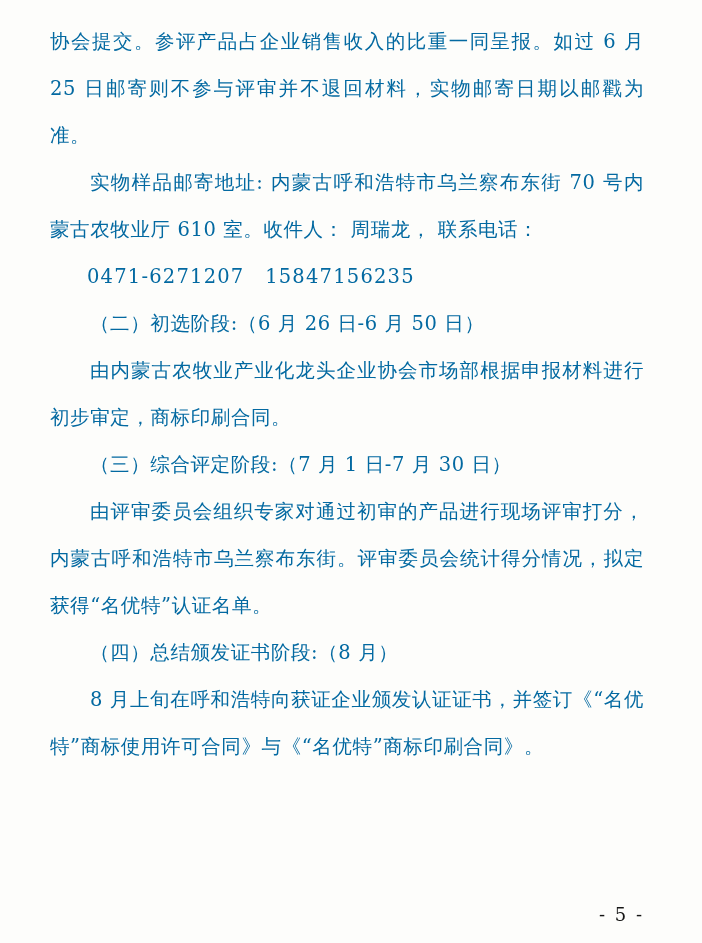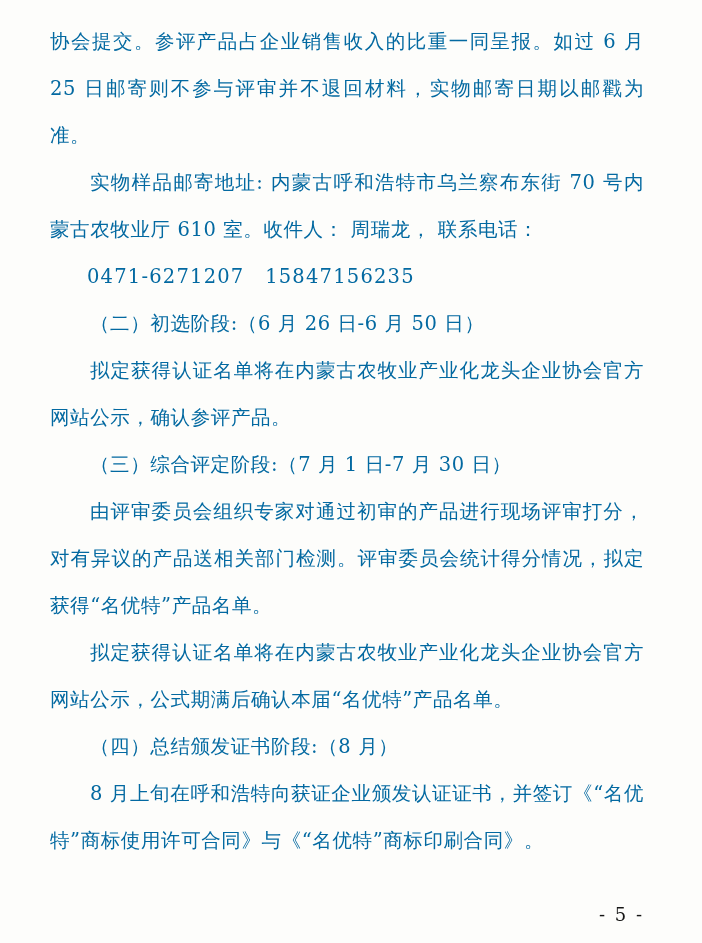--- a/index.html
+++ b/index.html
@@ -65,27 +65,26 @@
   <div class="body-text">
 
     <p class="noindent">协会提交。参评产品占企业销售收入的比重一同呈报。如过 6 月 25 日邮寄则不参与评审并不退回材料，实物邮寄日期以邮戳为准。</p>
 
     <p class="indent2">实物样品邮寄地址: 内蒙古呼和浩特市乌兰察布东街 70 号内蒙古农牧业厅 610 室。收件人： 周瑞龙， 联系电话：</p>
 
     <p class="noindent mono-latin">0471-6271207　15847156235</p>
 
     <p class="indent2">（二）初选阶段:（6 月 26 日-6 月 50 日）</p>
 
-    <p class="indent2">拟定获得认证名单将在内蒙古农牧业产业化龙头企业协会官方网站公示，确认参评产品。</p>
+    <p class="indent2">由内蒙古农牧业产业化龙头企业协会市场部根据申报材料进行初步审定，商标印刷合同。</p>
 
     <p class="indent2">（三）综合评定阶段:（7 月 1 日-7 月 30 日）</p>
 
-    <p class="indent2">由评审委员会组织专家对通过初审的产品进行现场评审打分，对有异议的产品送相关部门检测。评审委员会统计得分情况，拟定获得“名优特”产品名单。</p>
+    <p class="indent2">由评审委员会组织专家对通过初审的产品进行现场评审打分，内蒙古呼和浩特市乌兰察布东街。评审委员会统计得分情况，拟定获得“名优特”认证名单。</p>
 
-    <p class="indent2">拟定获得认证名单将在内蒙古农牧业产业化龙头企业协会官方网站公示，公式期满后确认本届“名优特”产品名单。</p>
 
     <p class="indent2">（四）总结颁发证书阶段:（8 月）</p>
 
     <p class="indent2">8 月上旬在呼和浩特向获证企业颁发认证证书，并签订《“名优特”商标使用许可合同》与《“名优特”商标印刷合同》。</p>
 
   </div>
 
   <div class="footer">- 5 -</div>
 
 </div>

